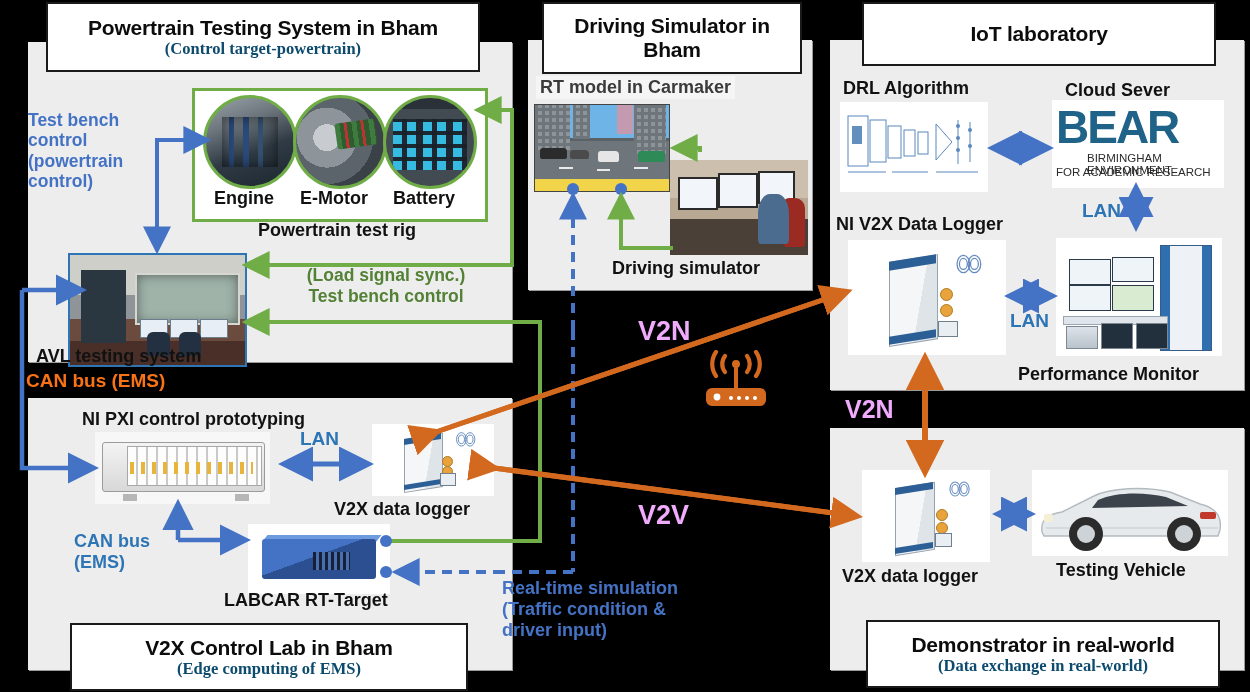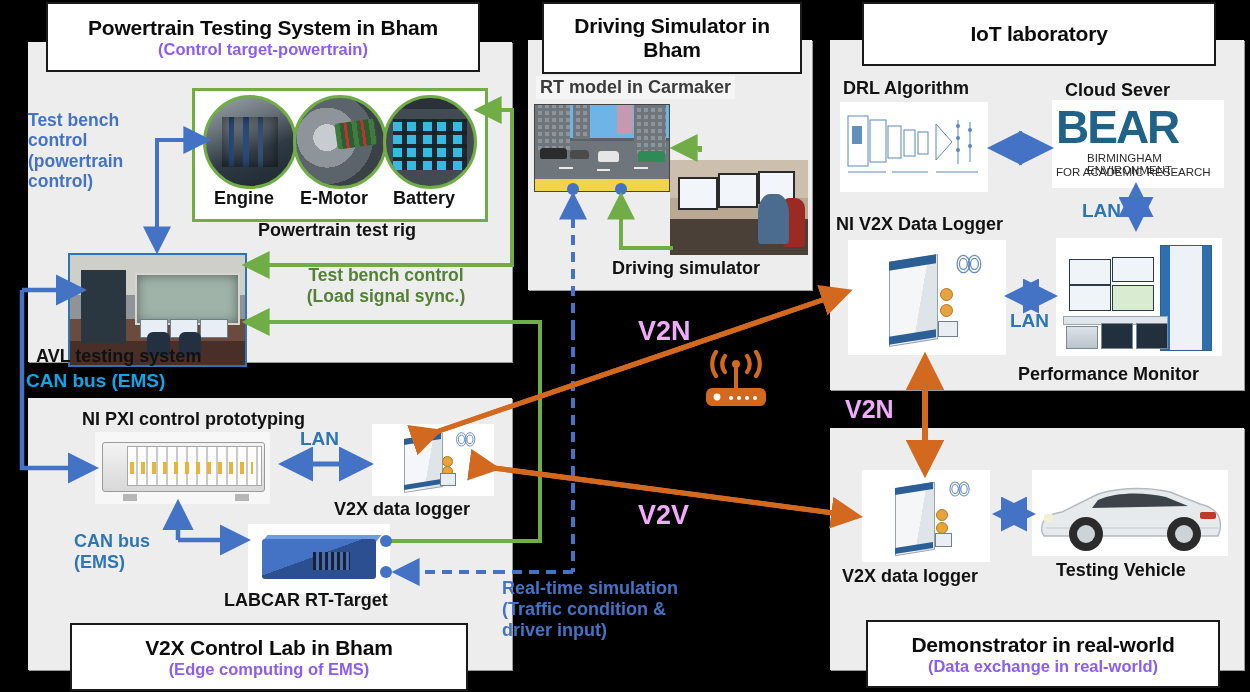--- a/index.html
+++ b/index.html
@@ -4,25 +4,25 @@
 <style>
   html,body{margin:0;padding:0;background:#000;}
   body{width:1250px;height:692px;overflow:hidden;font-family:"Liberation Sans",sans-serif;}
   #root{position:relative;width:1250px;height:692px;background:#000;}
 
   .panel{position:absolute;background:#ededed;box-shadow:1px 1px 0 #9a9a9a;}
   .titlebox{position:absolute;background:#ffffff;border:2.5px solid #1a1a1a;
             display:flex;flex-direction:column;align-items:center;justify-content:center;
             text-align:center;z-index:40;line-height:1.12;}
   .titlebox .t1{font-size:21px;font-weight:bold;color:#0c0c0c;letter-spacing:-0.2px;}
-  .titlebox .t2{font-size:16.5px;font-weight:bold;color:#8b5cf6;}
+  .titlebox .t2{font-size:16.5px;font-weight:bold;color:#0c4a6e;font-family:Liberation Serif, serif;}
 
   .lbl{position:absolute;font-weight:bold;color:#111;white-space:nowrap;}
   .lbl-blue{position:absolute;font-weight:bold;color:#4472c4;text-align:left;line-height:1.16;}
-  .lbl-blue2{position:absolute;font-weight:bold;color:#0ea5e9;white-space:nowrap;}
+  .lbl-blue2{position:absolute;font-weight:bold;color:#f97316;white-space:nowrap;}
   .lbl-green{position:absolute;font-weight:bold;color:#538135;text-align:center;line-height:1.2;}
   .lbl-orange{position:absolute;font-weight:bold;color:#f0abfc;white-space:nowrap;}
   .lbl-dark{position:absolute;font-weight:bold;color:#3b3b3b;white-space:nowrap;}
 
   svg.wires{position:absolute;left:0;top:0;width:1250px;height:692px;overflow:visible;z-index:30;}
 
   
   .photo{position:absolute;overflow:hidden;background:#fff;}
   .circ{position:absolute;border-radius:50%;border:3px solid #70ad47;overflow:hidden;}
   .greenbox{position:absolute;border:3px solid #70ad47;background:#fff;}
@@ -136,22 +136,22 @@
   <div class="lbl" style="left:36px;top:346px;font-size:18px;">AVL testing system</div>
 
   <div class="lbl-blue" style="left:28px;top:110px;width:125px;font-size:17.5px;">
     <div>Test bench</div>
     <div>control</div>
     <div>(powertrain</div>
     <div>control)</div>
   </div>
 
   <div class="lbl-green" style="left:278px;top:265px;width:216px;font-size:17.5px;">
+    <div>(Load signal sync.)</div>
     <div>Test bench control</div>
-    <div>(Load signal sync.)</div>
   </div>
 
   <div class="titlebox" style="left:46px;top:2px;width:430px;height:66px;">
     <div class="t1">Powertrain Testing System in Bham</div>
     <div class="t2">(Control target-powertrain)</div>
   </div>
 
   <div class="lbl-blue2" style="left:26px;top:370px;font-size:19px;">CAN bus (EMS)</div>
 
   <div class="lbl" style="left:82px;top:409px;font-size:18px;">NI PXI control prototyping</div>

